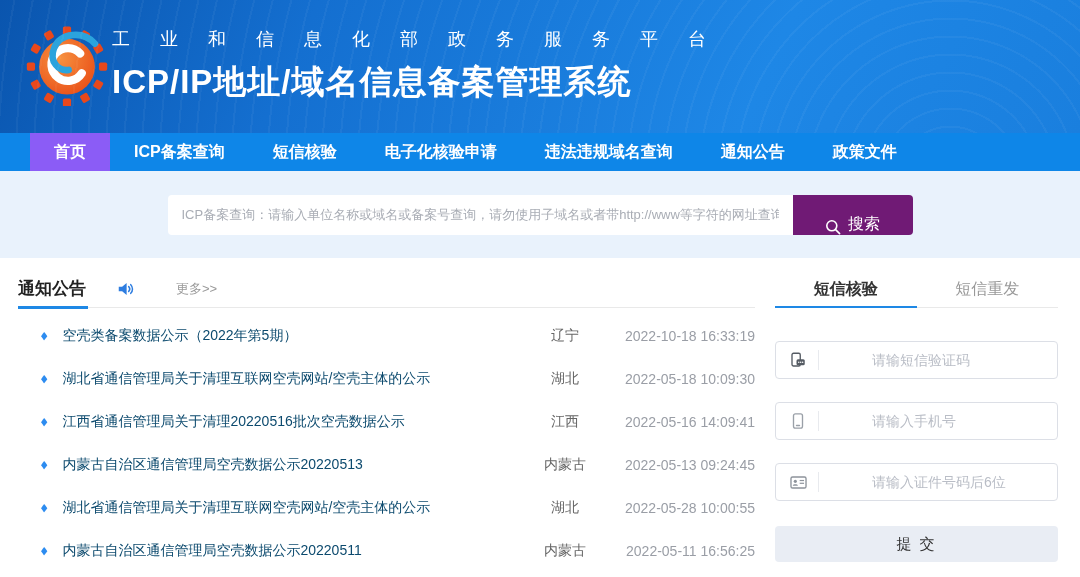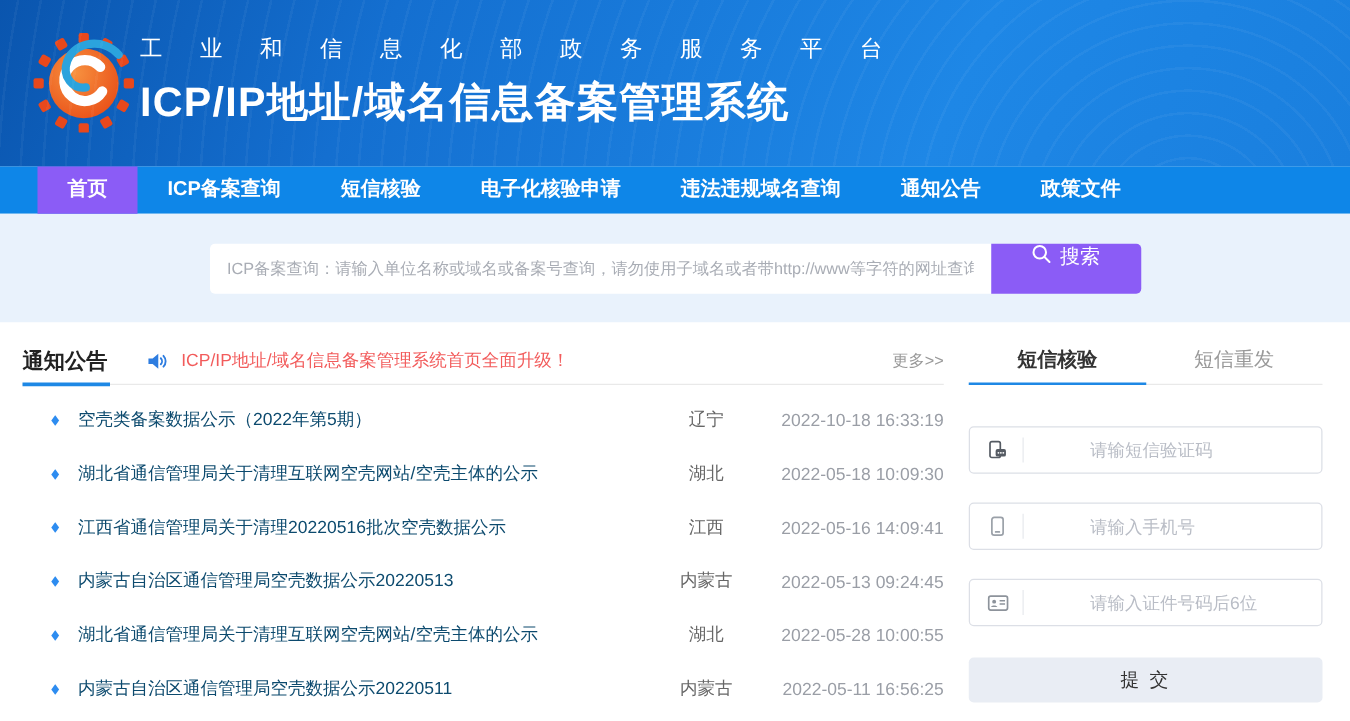--- a/index.html
+++ b/index.html
@@ -23,22 +23,22 @@
   .nav-item { display:block; color:#fff; font-size:16px; font-weight:bold; line-height:38px;
     padding:0 24px; text-decoration:none; cursor:pointer; white-space:nowrap; }
   .nav-item.active { background:#8b5cf6; }
 
   
   .searchband { height:87px; background:#e9f2fc; display:flex; align-items:center; justify-content:center; }
   .search-box { display:flex; width:745px; height:40px; }
   .search-input { flex:1; border:none; outline:none; background:#fff; border-radius:4px 0 0 4px;
     padding:0 14px; font-size:13px; color:#333; }
   .search-input::placeholder { color:#a9adb5; }
-  .search-btn { width:120px; background:#8b5cf6; color:#fff; border:none; border-radius:0 4px 4px 0;
-    font-size:16px; display:flex; align-items:flex-start; justify-content:center; gap:7px; cursor:pointer;
+  .search-btn { width:120px; background:#701a75; color:#fff; border:none; border-radius:0 4px 4px 0;
+    font-size:16px; display:flex; align-items:flex-end; justify-content:center; gap:7px; cursor:pointer;
     font-family:inherit; }
 
   
   .content { display:flex; padding:12px 22px 0 18px; background:#fff; }
 
   
   .notices { flex:1; margin-right:20px; min-width:0; }
   .notices-header { display:flex; align-items:center; height:38px; border-bottom:1px solid #e9e9e9; }
   .sec-title { position:relative; height:100%; display:flex; align-items:center;
     font-size:17px; font-weight:bold; color:#222; }
@@ -135,21 +135,20 @@
     <section class="notices">
       <div class="notices-header">
         <span class="sec-title">通知公告</span>
         <span class="megaphone">
           <svg width="19" height="18" viewBox="0 0 24 24" aria-hidden="true">
             <path d="M3 9 L7.5 9 L13.5 4 L13.5 20 L7.5 15 L3 15 Z" fill="#2e7de0"></path>
             <path d="M16.2 8.8 a 4.6 4.6 0 0 1 0 6.4" stroke="#2e7de0" stroke-width="2" fill="none" stroke-linecap="round"></path>
             <path d="M19 6.2 a 8.4 8.4 0 0 1 0 11.6" stroke="#2e7de0" stroke-width="2" fill="none" stroke-linecap="round"></path>
           </svg>
         </span>
-        <a class="headline">ICP/IP地址/域名信息备案管理系统首页全面升级！</a>
         <a class="more">更多&gt;&gt;</a>
       </div>
 
       <ul class="notice-list">
         <li class="notice-row">
           <span class="bullet">◆</span>
           <a class="n-title">空壳类备案数据公示（2022年第5期）</a>
           <span class="n-region">辽宁</span>
           <span class="n-date">2022-10-18 16:33:19</span>
         </li>

